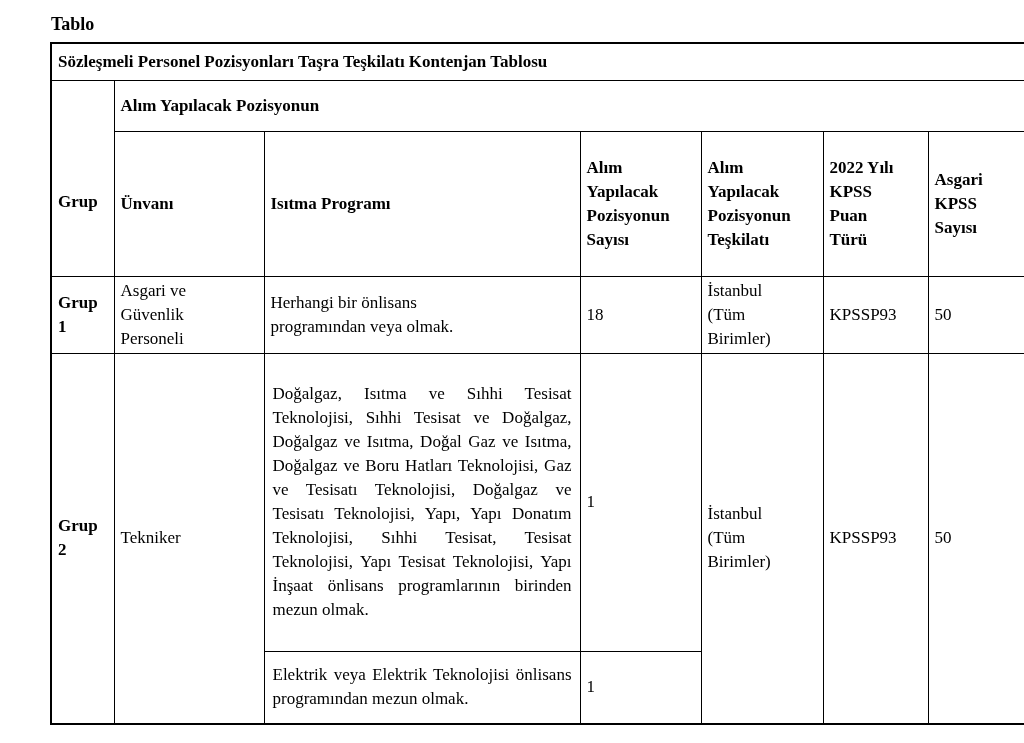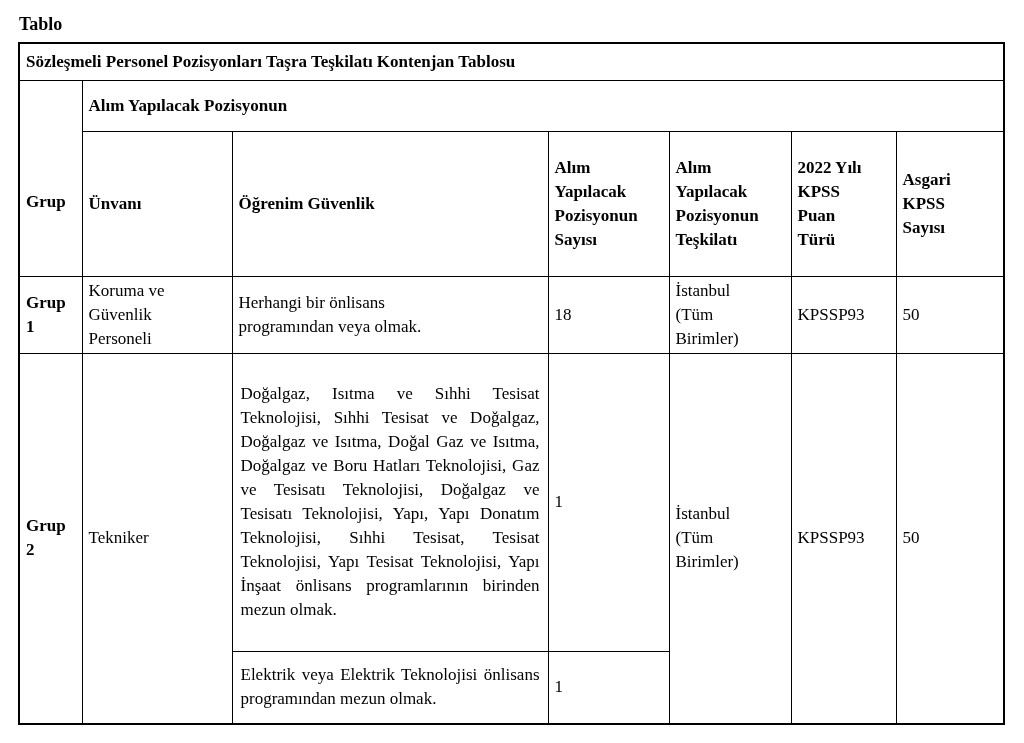--- a/index.html
+++ b/index.html
@@ -2,21 +2,21 @@
 <html><head>
 <meta charset="utf-8">
 <style>
   html, body { margin: 0; padding: 0; }
   body {
     width: 1024px; height: 743px;
     background: #ffffff; color: #000000;
     font-family: "Liberation Serif", "DejaVu Serif", serif;
     overflow: hidden;
   }
-  .page { padding: 12px 18px 0 18px; }
+  .page { padding: 12px 18px 0 18px; margin-left: 32px; }
   .doc-label {
     font-weight: bold;
     font-size: 18px;
     margin: 2px 0 7px 1px;
   }
   table.kontenjan {
     border-collapse: collapse;
     table-layout: fixed;
     width: 985px;
     border: 2px solid #000;
@@ -68,42 +68,42 @@
         <td colspan="7" class="bold">Sözleşmeli Personel Pozisyonları Taşra Teşkilatı Kontenjan Tablosu</td>
       </tr>
 
       <tr class="r-grouphd">
         <td rowspan="2" class="bold hdr-grup">Grup</td>
         <td colspan="6" class="bold">Alım Yapılacak Pozisyonun</td>
       </tr>
 
       <tr class="r-cols">
         <td class="bold">Ünvanı</td>
-        <td class="bold">Öğrenim Güvenlik</td>
+        <td class="bold">Isıtma Programı</td>
         <td class="bold pre">Alım
 Yapılacak
 Pozisyonun
 Sayısı</td>
         <td class="bold pre">Alım
 Yapılacak
 Pozisyonun
 Teşkilatı</td>
         <td class="bold pre">2022 Yılı
 KPSS
 Puan
 Türü</td>
         <td class="bold pre">Asgari
 KPSS
 Sayısı</td>
       </tr>
 
       <tr class="r-g1">
         <td class="bold pre">Grup
 1</td>
-        <td class="pre">Koruma ve
+        <td class="pre">Asgari ve
 Güvenlik
 Personeli</td>
         <td class="pre">Herhangi bir önlisans
 programından veya olmak.</td>
         <td>18</td>
         <td class="pre">İstanbul
 (Tüm
 Birimler)</td>
         <td>KPSSP93</td>
         <td>50</td>

